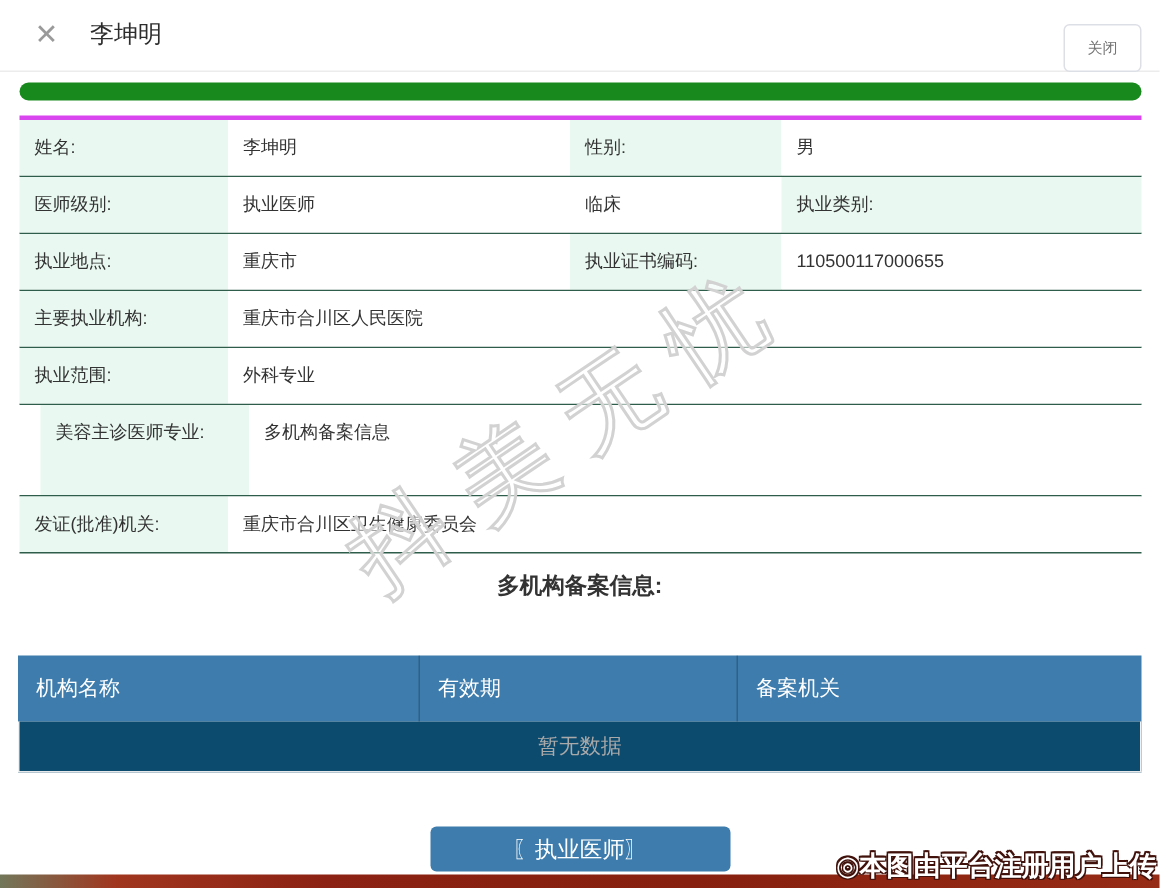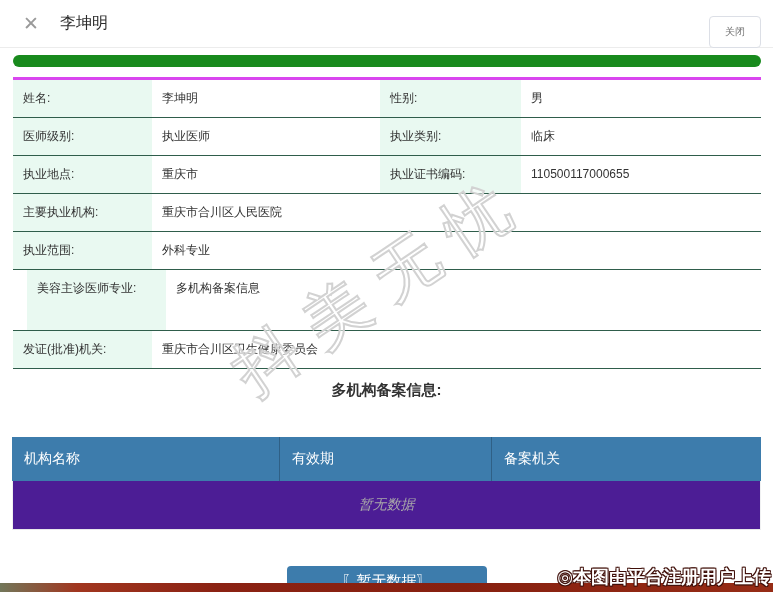--- a/index.html
+++ b/index.html
@@ -98,30 +98,29 @@
     height: 44px;
   }
   .rec-head .hcell {
     display: flex;
     align-items: center;
     padding-left: 12px;
     border-right: 1px solid rgba(0,0,0,0.22);
   }
   .rec-head .hcell:last-child { border-right: none; }
   .rec-empty {
-    height: 49px;
+    height: 34px;
     display: flex;
     align-items: center;
     justify-content: center;
     color: #a9a9a9;
     border-bottom: 1px solid #e6e8ea;
     border-left: 1px solid #f0f1f2;
     border-right: 1px solid #f0f1f2;
-    background: #4c1d95;
-    font-style: italic;
+    background: #0c4a6e;
   }
 
   
   .btn-wrap { margin-top: 36px; text-align: center; }
   .close-window-btn {
     width: 200px;
     height: 30px;
     background: #3d7cac;
     color: #ffffff;
     border: none;
@@ -186,22 +185,22 @@
     <div class="irow pair">
       <div class="cell lbl">姓名:</div>
       <div class="cell val">李坤明</div>
       <div class="cell lbl">性别:</div>
       <div class="cell val">男</div>
     </div>
 
     <div class="irow pair">
       <div class="cell lbl">医师级别:</div>
       <div class="cell val">执业医师</div>
+      <div class="cell val">临床</div>
       <div class="cell lbl">执业类别:</div>
-      <div class="cell val">临床</div>
     </div>
 
     <div class="irow pair">
       <div class="cell lbl">执业地点:</div>
       <div class="cell val">重庆市</div>
       <div class="cell lbl">执业证书编码:</div>
       <div class="cell val">110500117000655</div>
     </div>
 
     <div class="irow single">
@@ -231,21 +230,21 @@
   <div class="rec-table">
     <div class="rec-head">
       <div class="hcell">机构名称</div>
       <div class="hcell">有效期</div>
       <div class="hcell">备案机关</div>
     </div>
     <div class="rec-empty">暂无数据</div>
   </div>
 
   <div class="btn-wrap">
-    <button class="close-window-btn">〖暂无数据〗</button>
+    <button class="close-window-btn">〖执业医师〗</button>
   </div>
 
   <div class="bottom-bar"></div>
 
   <div class="wm-diagonal">抖美无忧</div>
   <div class="wm-credit">◎本图由平台注册用户上传</div>
 
 </div>
 
 </body></html>

